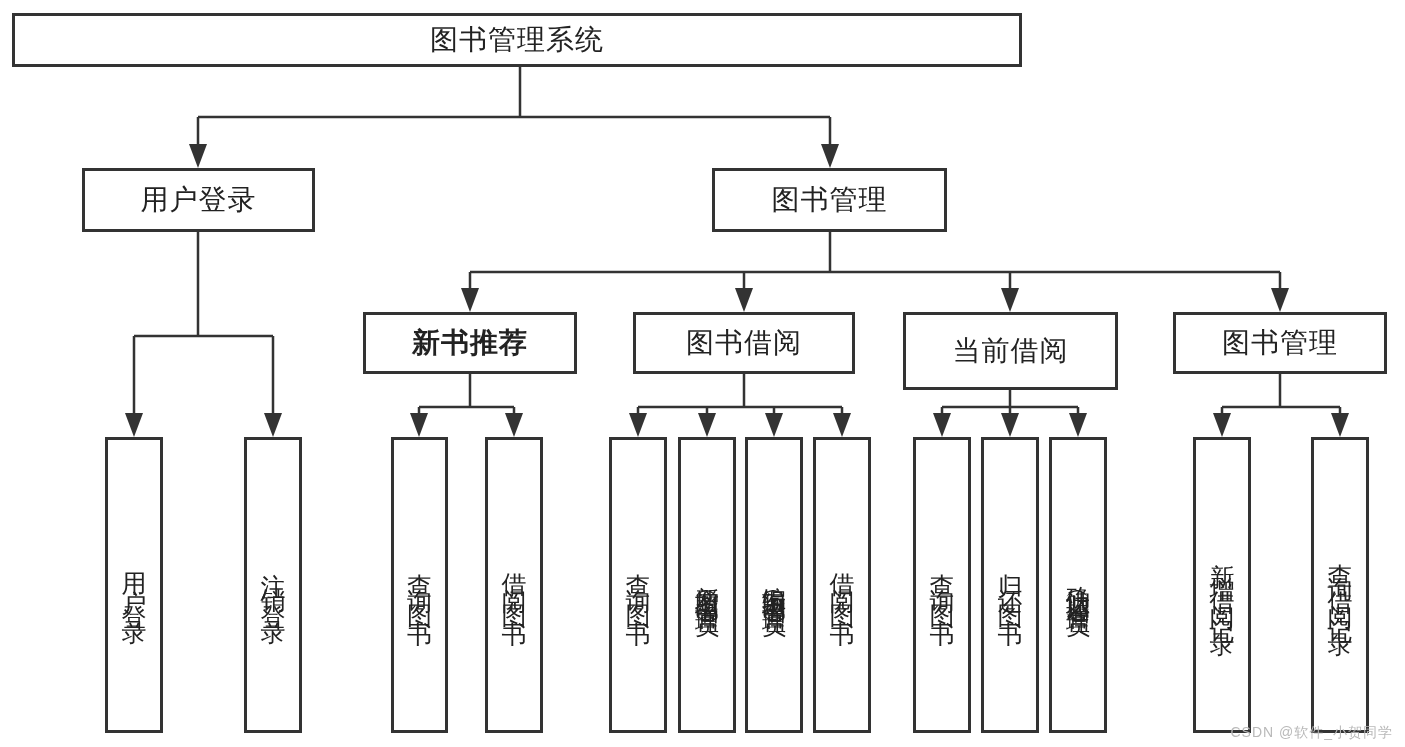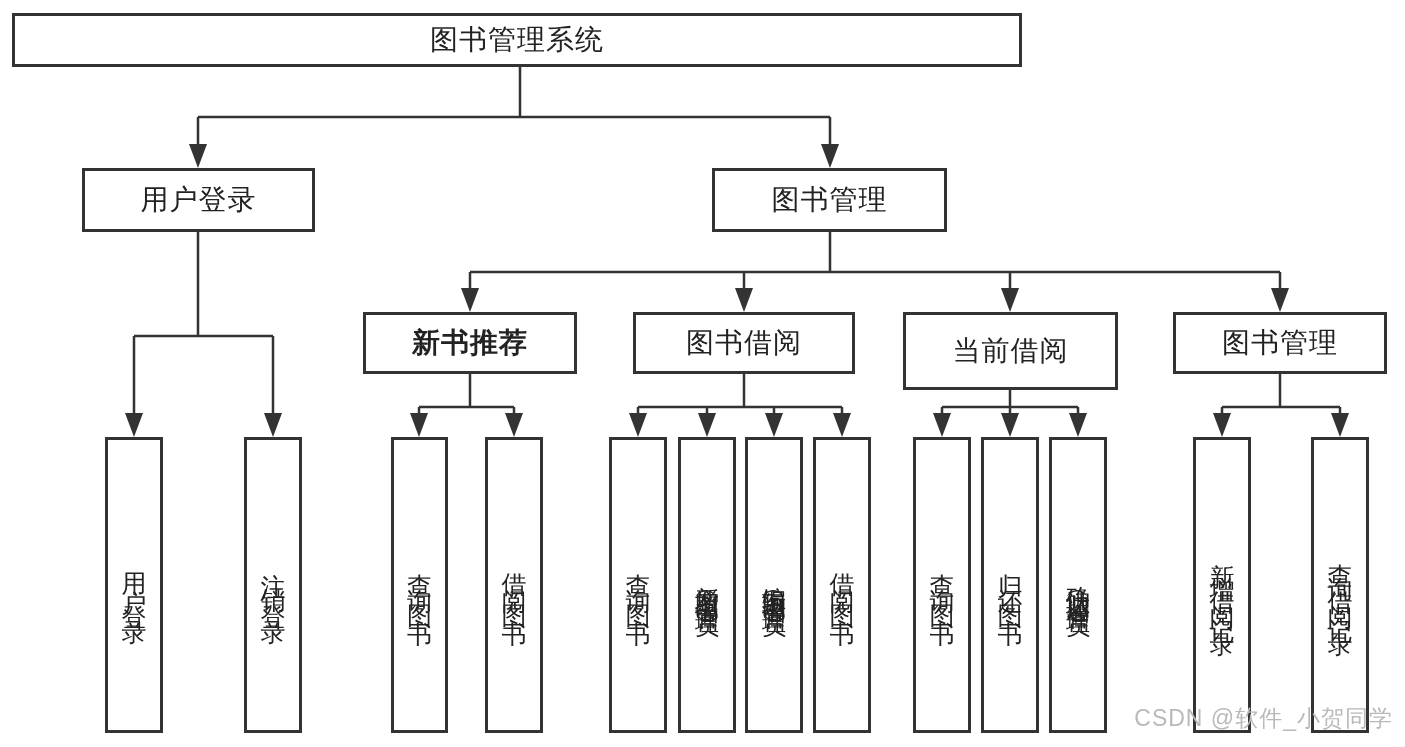--- a/index.html
+++ b/index.html
@@ -68,22 +68,22 @@
   .lf-c4 { left: 813px; }
   .lf-d1 { left: 913px; }
   .lf-d2 { left: 981px; }
   .lf-d3 { left: 1049px; }
   .lf-e1 { left: 1193px; }
   .lf-e2 { left: 1311px; }
 
   .watermark {
     position: absolute;
     right: 12px;
-    bottom: 13px;
-    font-size: 23px;
+    bottom: 5px;
+    font-size: 14px;
     color: #b9b9b9;
     letter-spacing: 1px;
     z-index: 3;
     white-space: nowrap;
   }
 </style>
 </head>
 <body>
 
 <div class="canvas">

